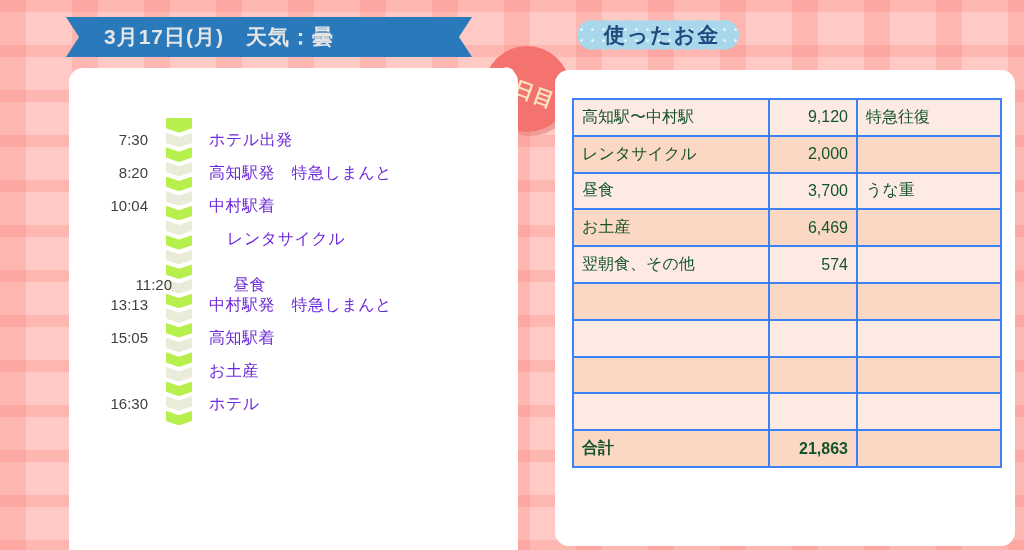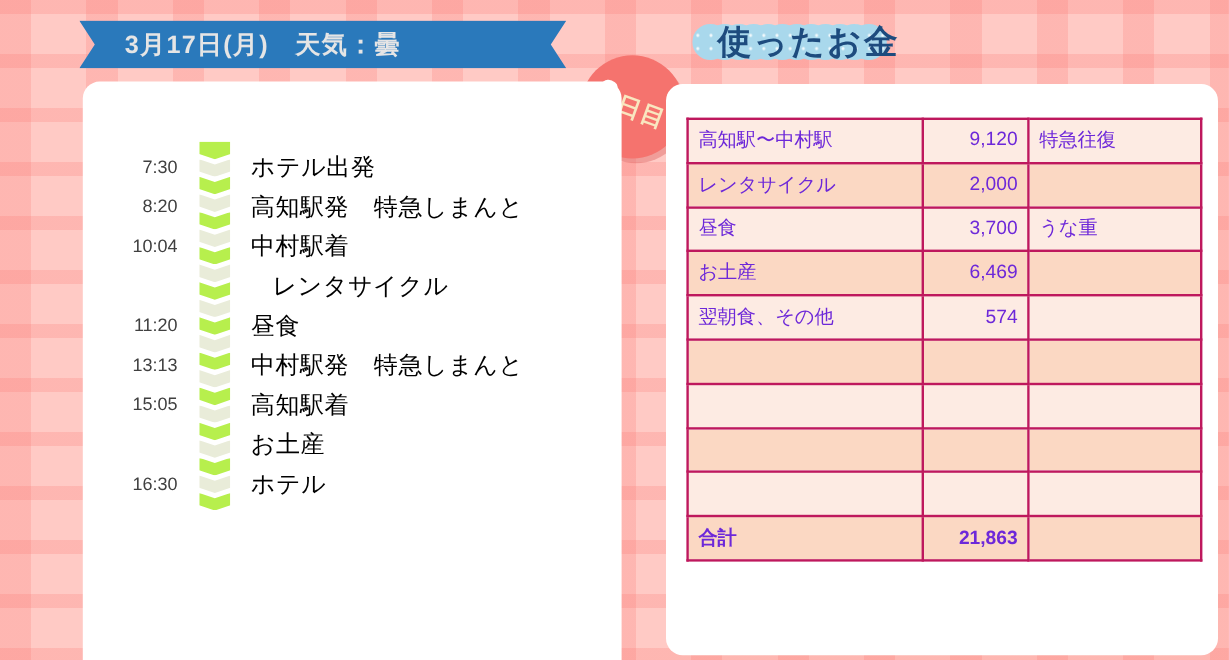--- a/index.html
+++ b/index.html
@@ -24,23 +24,23 @@
   }
   #ribbon span{
     color:#e5e5e5;font-size:21px;font-weight:bold;letter-spacing:1px;
     padding-left:38px;white-space:nowrap;
   }
 
   
   #money-badge{position:absolute;left:576px;top:13px;width:164px;height:44px;}
   #money-badge svg{position:absolute;left:0;top:0;}
   #money-badge .label{
-    position:absolute;left:16px;top:0;width:100%;height:100%;
+    position:absolute;left:4px;top:0;width:100%;height:100%;
     display:flex;align-items:center;justify-content:center;
-    color:#1d4b7e;font-size:28px;font-weight:bold;letter-spacing:2px;
+    color:#1d4b7e;font-size:21px;font-weight:bold;letter-spacing:2px;
   }
 
   
   #day-badge{
     position:absolute;left:484px;top:46px;width:86px;height:86px;border-radius:50%;
     background:#f5736e;
     box-shadow:3px 4px 0 rgba(222,103,99,0.45);
     display:flex;align-items:center;justify-content:center;
   }
   #day-badge .inner{transform:rotate(20deg);display:flex;align-items:flex-start;margin-top:-6px;}
@@ -57,32 +57,32 @@
     clip-path:polygon(0 0, 50% 30%, 100% 0, 100% 70%, 50% 100%, 0 70%);
   }
   .chev.first{clip-path:polygon(0 0, 100% 0, 100% 70%, 50% 100%, 0 70%);}
   .tl-row{position:absolute;height:22px;line-height:22px;left:0;width:449px;}
   .tl-time{
     position:absolute;left:0;top:0;width:79px;text-align:right;
     font-size:15px;color:#404040;
   }
   .tl-label{
     position:absolute;left:140px;top:0;white-space:nowrap;
-    font-size:20px;color:#000000;letter-spacing:0.5px;
+    font-size:16px;color:#6d28d9;letter-spacing:0.5px;
   }
   .tl-row.indent .tl-label{left:158px;}
 
   
   #expense-table{
     position:absolute;left:17px;top:28px;width:428px;
     border-collapse:collapse;table-layout:fixed;
   }
   #expense-table td{
-    border:2px solid #be185d;height:34.8px;padding:0 8px;
-    font-size:16px;color:#6d28d9;vertical-align:middle;overflow:hidden;white-space:nowrap;
+    border:2px solid #3b82f6;height:34.8px;padding:0 8px;
+    font-size:16px;color:#14532d;vertical-align:middle;overflow:hidden;white-space:nowrap;
   }
   tr.light td{background:#fdebe3;}
   tr.dark td{background:#fbd8c3;}
   td.amt{text-align:right;}
   tr.total td{font-weight:bold;color:#222222;margin-left:44px;}
 </style>
 </head>
 <body>
 
 <div id="ribbon">
@@ -156,21 +156,21 @@
         <span class="tl-label">高知駅発　特急しまんと</span>
       </div>
       <div class="tl-row" style="top: 127px;">
         <span class="tl-time">10:04</span>
         <span class="tl-label">中村駅着</span>
       </div>
       <div class="tl-row indent" style="top: 160px;">
         <span class="tl-time"></span>
         <span class="tl-label">レンタサイクル</span>
       </div>
-      <div class="tl-row" style="top: 193px;">
+      <div class="tl-row" style="top: 206px; margin-left: 24px;">
         <span class="tl-time">11:20</span>
         <span class="tl-label">昼食</span>
       </div>
       <div class="tl-row" style="top: 226px;">
         <span class="tl-time">13:13</span>
         <span class="tl-label">中村駅発　特急しまんと</span>
       </div>
       <div class="tl-row" style="top: 259px;">
         <span class="tl-time">15:05</span>
         <span class="tl-label">高知駅着</span>

